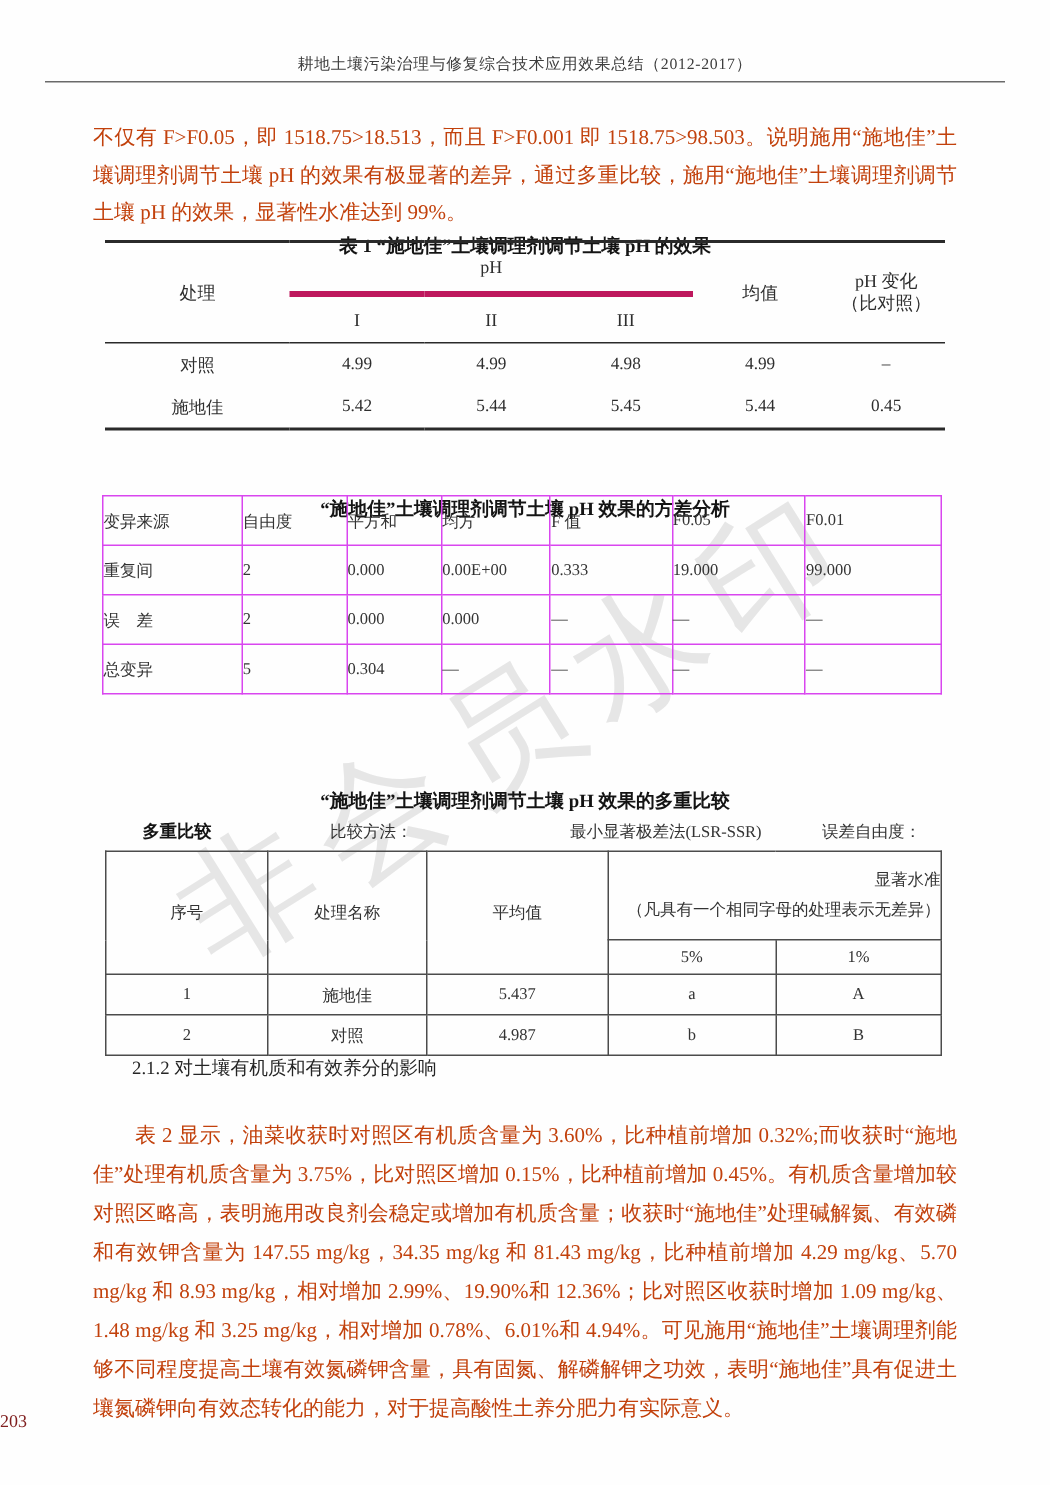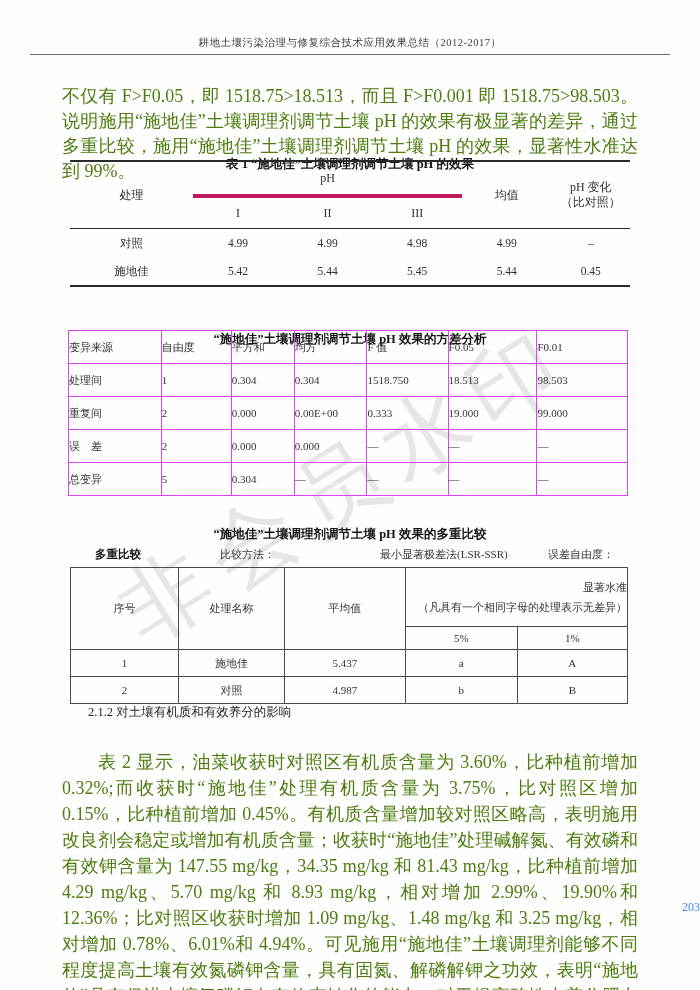--- a/index.html
+++ b/index.html
@@ -27,21 +27,21 @@
     position: absolute; top: 36px; left: 0; width: 100%;
     text-align: center; font-size: 10.5px; color: #3d3d3d; letter-spacing: .5px;
   }
   .header-rule {
     position: absolute; top: 54px; left: 30px; width: 640px; height: 1px;
     background: #6a6a6a;
   }
   
   .para {
     position: absolute; left: 62px; width: 576px;
-    font-size: 18px; text-align: justify; color: #4d7c0f;
+    font-size: 14px; text-align: justify; color: #c2410c;
   }
   .p1 { top: 66px; line-height: 25px; }
   .p2 { top: 731px; line-height: 26px; text-indent: 2em; }
   .section-heading {
     position: absolute; top: 704px; left: 88px;
     font-size: 12.5px; color: #252525;
   }
   
   .tbl-title {
     position: absolute; left: 0; width: 100%;
@@ -86,22 +86,22 @@
   }
   .t3 th, .t3 td {
     border: 1px solid #4c4c4c; text-align: center; font-weight: normal; padding: 0;
   }
   .t3 .sig-head { height: 58px; }
   .t3 .sig-head div { line-height: 20px; text-align: right; }
   .t3 .sub-row th { height: 22px; }
   .t3 tbody td { height: 26px; }
   
   .page-number {
-    position: absolute; top: 900px; left: 0; width: 100%;
-    text-align: right; font-size: 12px; color: #3b82f6;
+    position: absolute; top: 940px; left: 0; width: 100%;
+    text-align: left; font-size: 12px; color: #7f1d1d;
   }
 </style>
 </head>
 <body>
 
 <div class="page">
 
   <div class="watermark">非会员水印</div>
 
   <div class="content">
@@ -176,29 +176,20 @@
           <th>自由度</th>
           <th>平方和</th>
           <th>均方</th>
           <th>F 值</th>
           <th>F0.05</th>
           <th>F0.01</th>
         </tr>
       </thead>
       <tbody>
         <tr>
-          <td>处理间</td>
-          <td>1</td>
-          <td>0.304</td>
-          <td>0.304</td>
-          <td>1518.750</td>
-          <td>18.513</td>
-          <td>98.503</td>
-        </tr>
-        <tr>
           <td>重复间</td>
           <td>2</td>
           <td>0.000</td>
           <td>0.00E+00</td>
           <td>0.333</td>
           <td>19.000</td>
           <td>99.000</td>
         </tr>
         <tr>
           <td>误　差</td>

